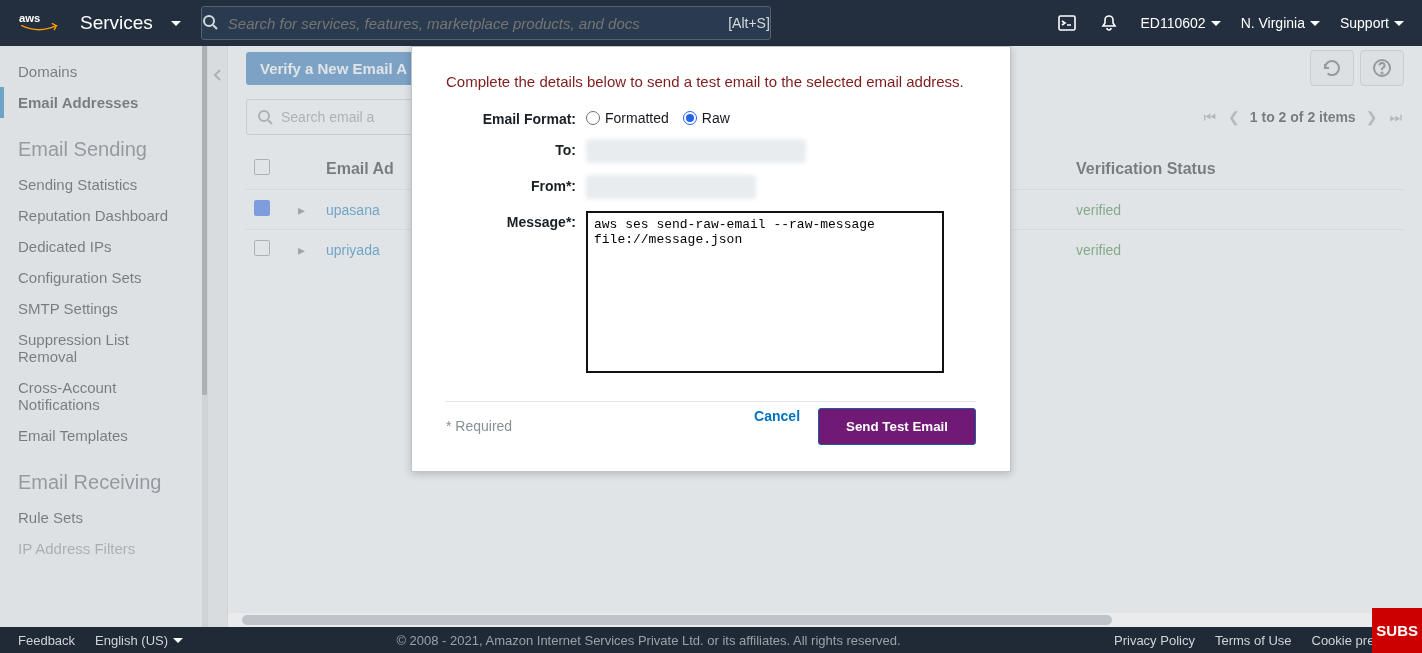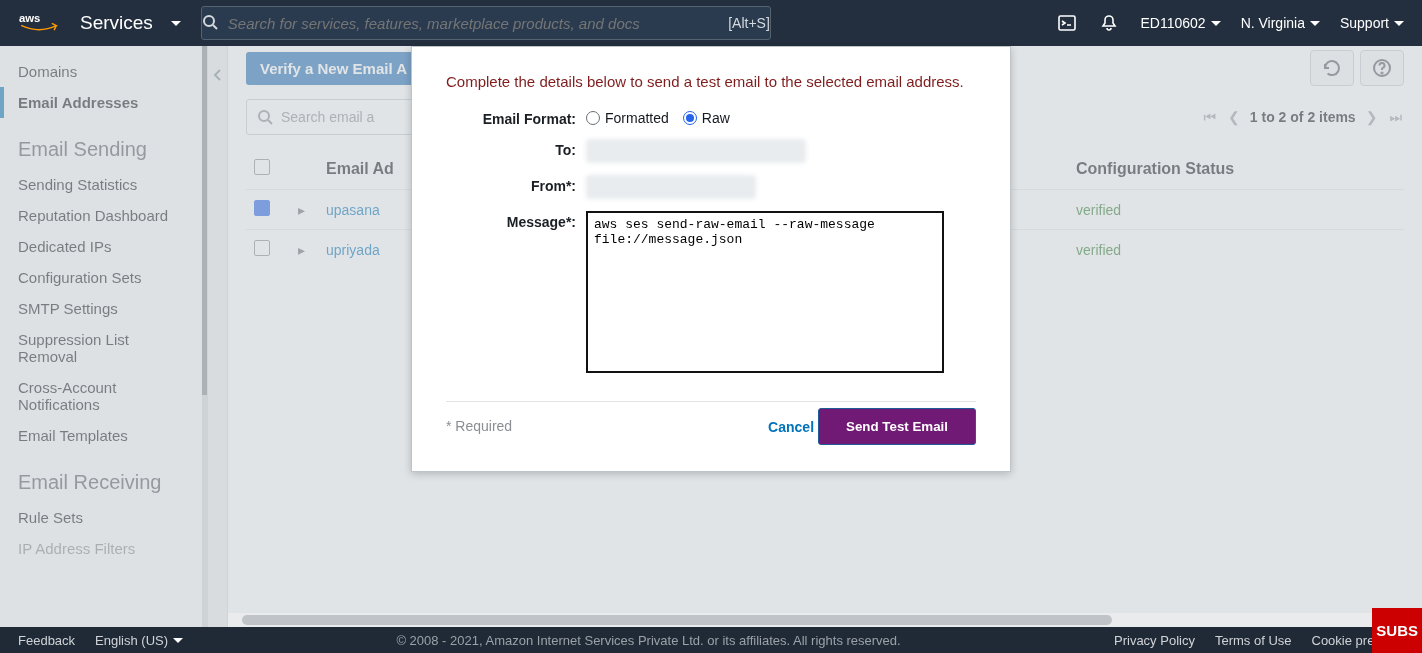--- a/index.html
+++ b/index.html
@@ -92,21 +92,21 @@
 .radio.selected .dot::after{content:"";width:8px;height:8px;border-radius:50%;
   background:#2563eb;}
 .blurred { background:#e8ecef; border-radius:3px; height:24px; width:220px;
   filter:blur(2px);}
 .blurred.short{width:170px;}
 .msg-area { width:358px; height:162px; border:2px solid #111; resize:none;
   font-family:"Courier New", monospace; font-size:13px; padding:4px 6px;
   outline:none;}
 .modal .footnote { color:#8a8f96; margin-top:28px; padding-top:16px;
   border-top:1px solid #e1e4e7;}
-.modal .actions { float:right; display:flex; align-items:center; gap:4px;
+.modal .actions { float:right; display:flex; align-items:flex-start; gap:18px;
   margin-top:-26px;}
 .modal .cancel { color:#0073bb; font-weight:700; cursor:pointer;}
 .modal .send { background:#701a75; border:1px solid #1f5a99; color:#fff;
   font-weight:700; padding:10px 27px; border-radius:3px; cursor:pointer;}
 
 .footer { position:absolute; left:0; right:0; bottom:0; height:26px;
   background:#202a36; color:#d0d3d7; font-size:13px; display:flex;
   align-items:center; padding:0 18px; gap:20px;}
 .footer .lang{display:flex;align-items:center;gap:5px;cursor:pointer;}
 .footer .mid{flex:1;text-align:center;color:#9aa1a8;}
@@ -224,21 +224,21 @@
         <span style="color:#16191f;font-weight:700">1 to 2 of 2 items</span>
         <span class="pbtn">❯</span>
         <span class="pbtn">⏭</span>
       </div>
     </div>
 
     <div class="table-head">
       <div class="col-chk"><span class="chk"></span></div>
       <div class="col-ex"></div>
       <div class="col-email">Email Ad</div>
-      <div class="col-status">Configuration Status</div>
+      <div class="col-status">Verification Status</div>
     </div>
     <div class="table-row">
       <div class="col-chk"><span class="chk checked"></span></div>
       <div class="col-ex">▸</div>
       <div class="col-email">upasana</div>
       <div class="col-status">verified</div>
     </div>
     <div class="table-row">
       <div class="col-chk"><span class="chk"></span></div>
       <div class="col-ex">▸</div>

